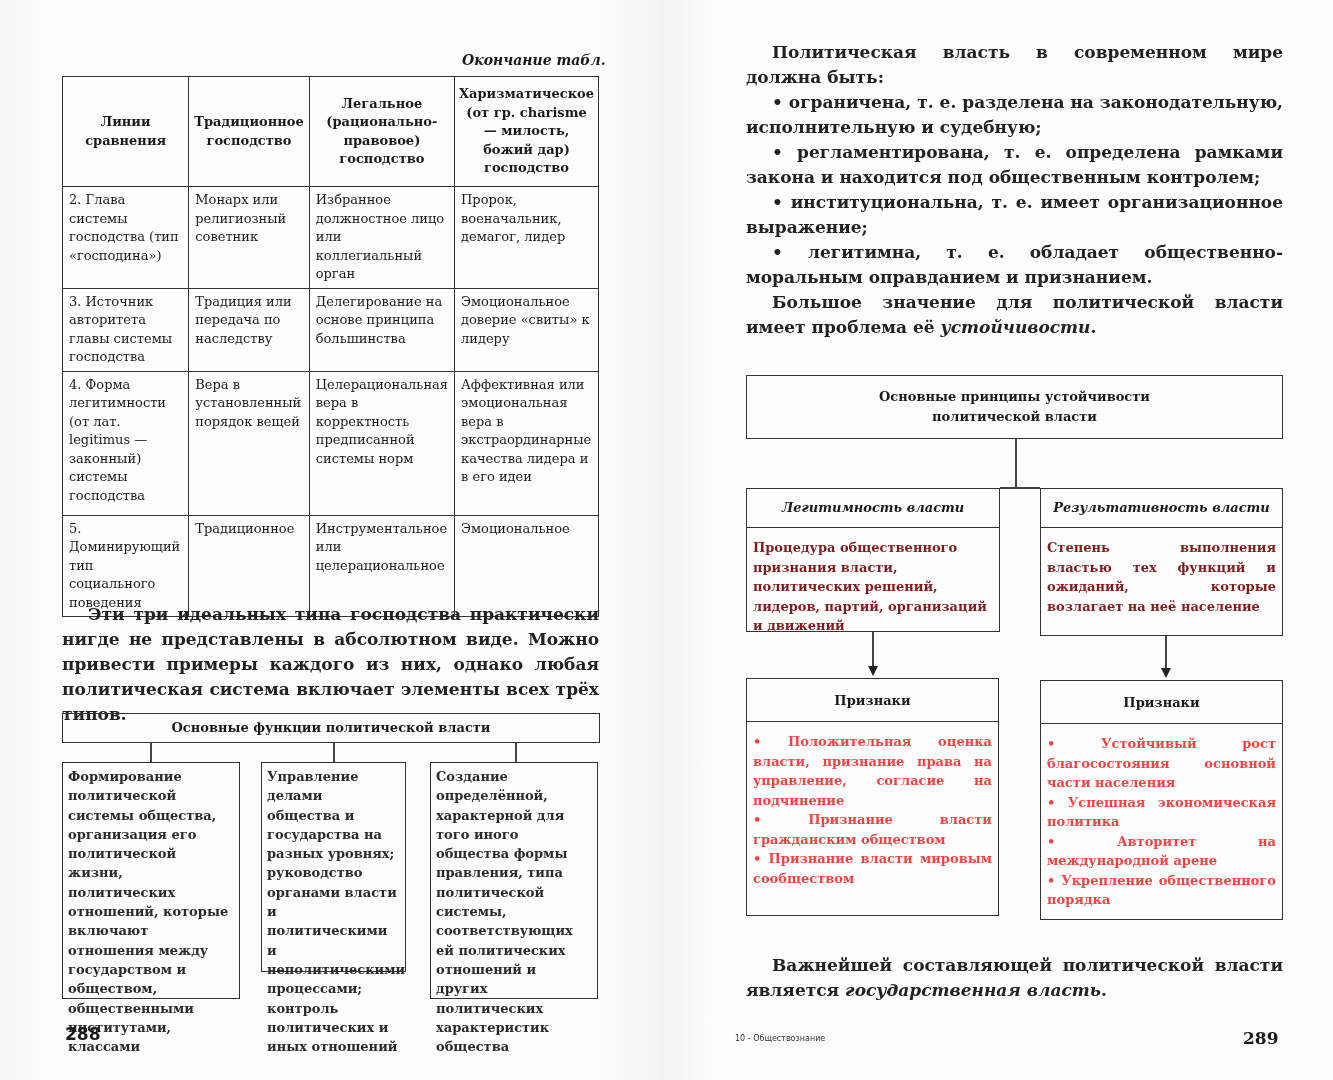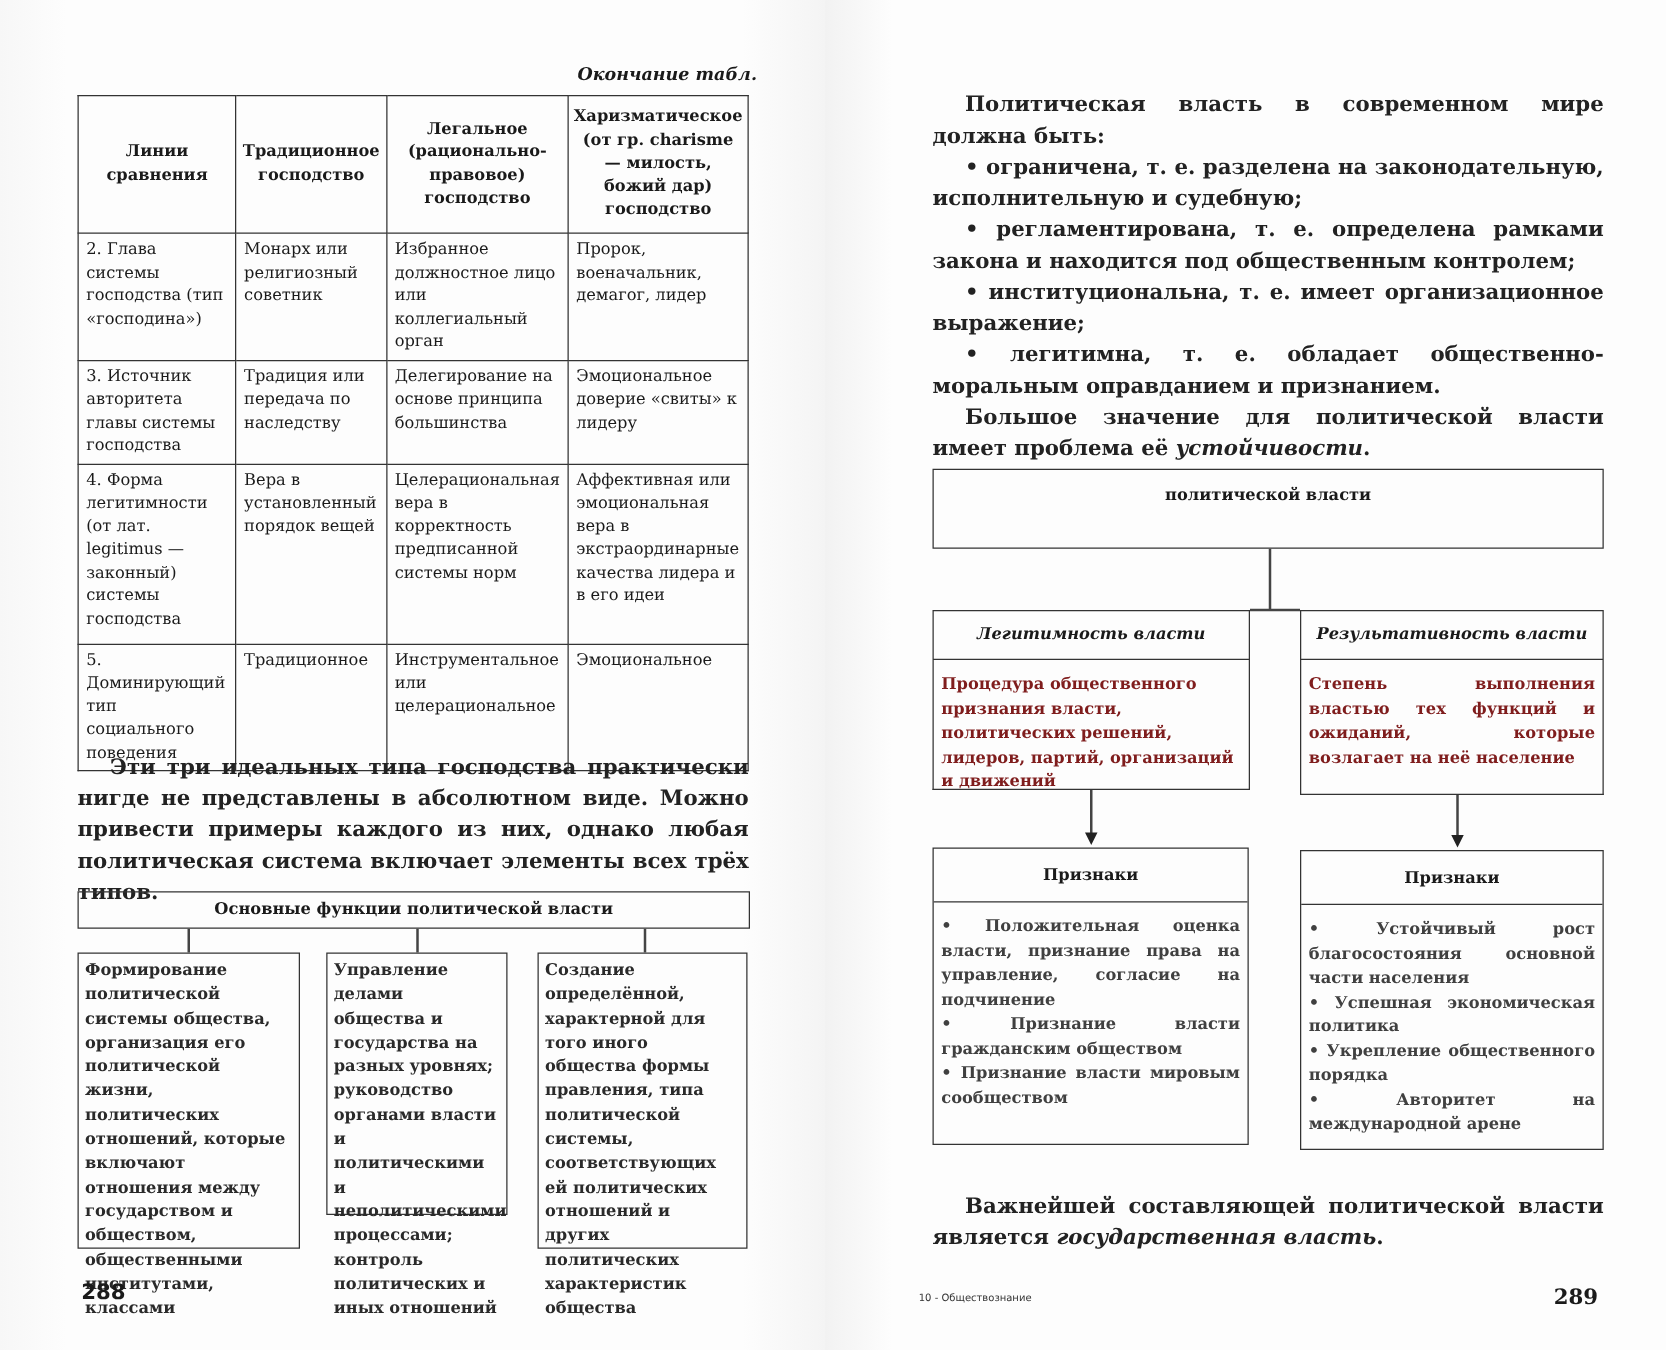--- a/index.html
+++ b/index.html
@@ -30,36 +30,36 @@
   .hline { position: absolute; height: 1.5px; background: #444; }
   .func-box { border: 1.5px solid #333; font-size: 13px; line-height: 19.3px; padding: 4px 5px; font-weight: bold; color: #2a2a2a; }
   .fb1 { left: 62px; top: 762px; width: 178px; height: 237px; }
   .fb2 { left: 261px; top: 762px; width: 145px; height: 210px; }
   .fb3 { left: 430px; top: 762px; width: 168px; height: 237px; }
 
   .page-num-left { left: 65px; top: 1024px; font-family: "DejaVu Sans", sans-serif; font-weight: bold; font-size: 17px; }
 
   
   .right-para { left: 746px; width: 537px; }
-  .rp1 { top: 72px; }
+  .rp1 { top: 40px; }
   .italic { font-style: italic; }
 
   .diag-title { left: 746px; top: 375px; width: 537px; height: 64px; border: 1.5px solid #333; font-size: 13px; font-weight: bold; text-align: center; line-height: 20px; padding-top: 11px; }
   .sub-head { border: 1.5px solid #333; font-size: 13px; font-style: italic; font-weight: bold; text-align: center; line-height: 38px; height: 40px; }
   .sh1 { left: 746px; top: 488px; width: 254px; }
   .sh2 { left: 1040px; top: 488px; width: 243px; }
   .sub-body { border: 1.5px solid #333; border-top: none; font-size: 13px; line-height: 19.5px; padding: 10px 6px 6px 6px; font-weight: bold; color: #7f1d1d; }
   .sb1 { left: 746px; top: 528px; width: 254px; height: 104px; }
   .sb2 { left: 1040px; top: 528px; width: 243px; height: 108px; text-align: justify; }
 
   .arrow-head { position: absolute; width: 0; height: 0; border-left: 5px solid transparent; border-right: 5px solid transparent; border-top: 10px solid #222; }
 
   .sign-box { border: 1.5px solid #333; font-size: 13px; }
   .sign-box .sign-title { height: 43px; line-height: 43px; text-align: center; font-weight: bold; border-bottom: 1.5px solid #333; }
-  .sign-box .sign-list { padding: 10px 6px 6px 6px; line-height: 19.5px; font-weight: bold; color: #404040; text-align: justify; }
+  .sign-box .sign-list { padding: 10px 6px 6px 6px; line-height: 19.5px; font-weight: bold; color: #ef4444; text-align: justify; }
   .sgn1 { left: 746px; top: 678px; width: 253px; height: 238px; }
   .sgn2 { left: 1040px; top: 680px; width: 243px; height: 240px; }
 
   .rp-last { top: 953px; }
   .footer-note { left: 735px; top: 1034px; font-family: "DejaVu Sans", sans-serif; font-size: 8px; color: #333; }
   .page-num-right { left: 1243px; top: 1028px; font-family: "DejaVu Serif", serif; font-weight: bold; font-size: 17px; }
 </style>
 </head>
 <body>
 
@@ -126,20 +126,21 @@
 <div class="abs body-text right-para rp1">
   <p class="indent">Политическая власть в современном мире должна быть:</p>
   <p class="indent">• ограничена, т. е. разделена на законодательную, исполнительную и судебную;</p>
   <p class="indent">• регламентирована, т. е. определена рамками закона и находится под общественным контролем;</p>
   <p class="indent">• институциональна, т. е. имеет организационное выражение;</p>
   <p class="indent">• легитимна, т. е. обладает общественно-моральным оправданием и признанием.</p>
   <p class="indent"><span>Большое значение для политической власти имеет проблема её </span><span class="italic">устойчивости</span><span>.</span></p>
 </div>
 
 <div class="abs diag-title">
+  <div>Основные принципы устойчивости</div>
   <div>политической власти</div>
 </div>
 <div class="vline" style="left:1015px; top:439px; height:49px;"></div>
 <div class="hline" style="left:1000px; top:487px; width:40px;"></div>
 
 <div class="abs sub-head sh1">Легитимность власти</div>
 <div class="abs sub-head sh2">Результативность власти</div>
 
 <div class="abs sub-body sb1">Процедура общественного признания власти, политических решений, лидеров, партий, организаций и движений</div>
 <div class="abs sub-body sb2">Степень выполнения властью тех функций и ожиданий, которые возлагает на неё население</div>
@@ -156,21 +157,21 @@
     <div>• Признание власти гражданским обществом</div>
     <div>• Признание власти мировым сообществом</div>
   </div>
 </div>
 
 <div class="abs sign-box sgn2">
   <div class="sign-title">Признаки</div>
   <div class="sign-list">
     <div>• Устойчивый рост благосостояния основной части населения</div>
     <div>• Успешная экономическая политика</div>
+    <div>• Авторитет на международной арене</div>
     <div>• Укрепление общественного порядка</div>
-    <div>• Авторитет на международной арене</div>
   </div>
 </div>
 
 <p class="abs body-text right-para rp-last indent"><span>Важнейшей составляющей политической власти является </span><span class="italic">государственная власть</span><span>.</span></p>
 
 <div class="abs footer-note">10 - Обществознание</div>
 <div class="abs page-num-right">289</div>
 
 </body></html>

